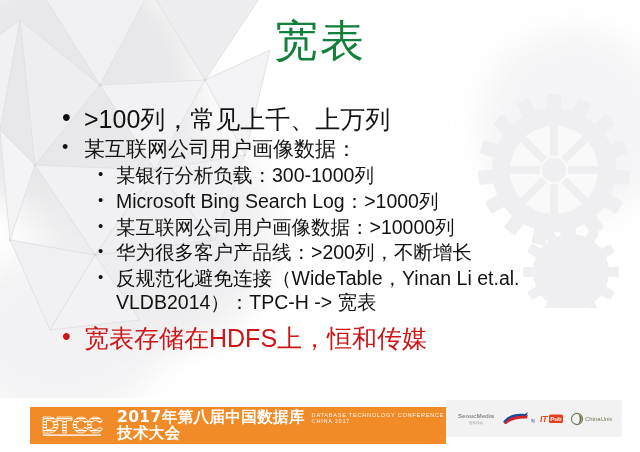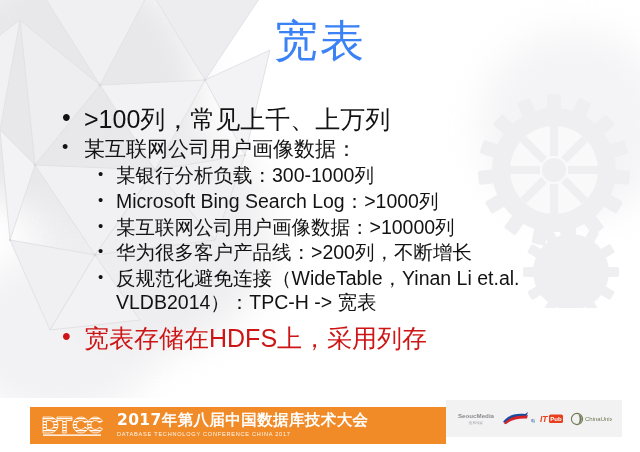--- a/index.html
+++ b/index.html
@@ -76,21 +76,21 @@
   
   .title {
     position: absolute;
     left: 0;
     right: 0;
     top: 16px;
     text-align: center;
     font-size: 44px;
     line-height: 1.15;
     font-weight: 400;
-    color: #3b82f6;
+    color: #15803d;
     letter-spacing: 2px;
     font-family: "DejaVu Sans", "Liberation Sans", sans-serif;
   }
 
   
   .body {
     position: absolute;
     left: 62px;
     top: 104px;
     right: 40px;
@@ -187,21 +187,20 @@
     margin-left: 12px;
     margin-right: 13px;
     position: relative;
     width: 62px;
     height: 22px;
   }
   .dtcc-logo svg { display: block; }
 
   .footer-text {
     display: flex;
-    flex-direction: column;
     justify-content: center;
     line-height: 1;
   }
   .footer-title-cn {
     font-size: 15.5px;
     font-weight: bold;
     color: #ffffff;
     letter-spacing: 0.4px;
     font-family: "DejaVu Sans", "Liberation Sans", sans-serif;
   }
@@ -375,21 +374,21 @@
       <span class="bullet-text">华为很多客户产品线：&gt;200列，不断增长</span>
     </div>
 
     <div class="bullet-row lvl2">
       <span class="bullet-dot">•</span>
       <span class="bullet-text">反规范化避免连接（WideTable，Yinan Li et.al. VLDB2014）：TPC-H -&gt; 宽表</span>
     </div>
 
     <div class="bullet-row lvl1-red" style="color: rgb(206, 21, 21);">
       <span class="bullet-dot">•</span>
-      <span class="bullet-text">宽表存储在HDFS上，采用列存</span>
+      <span class="bullet-text">宽表存储在HDFS上，恒和传媒</span>
     </div>
 
   </div>
 
   <div class="footer">
 
     <div class="footer-bar">
 
       <div class="dtcc-logo">
         <svg width="62" height="22" viewBox="0 0 62 22">

